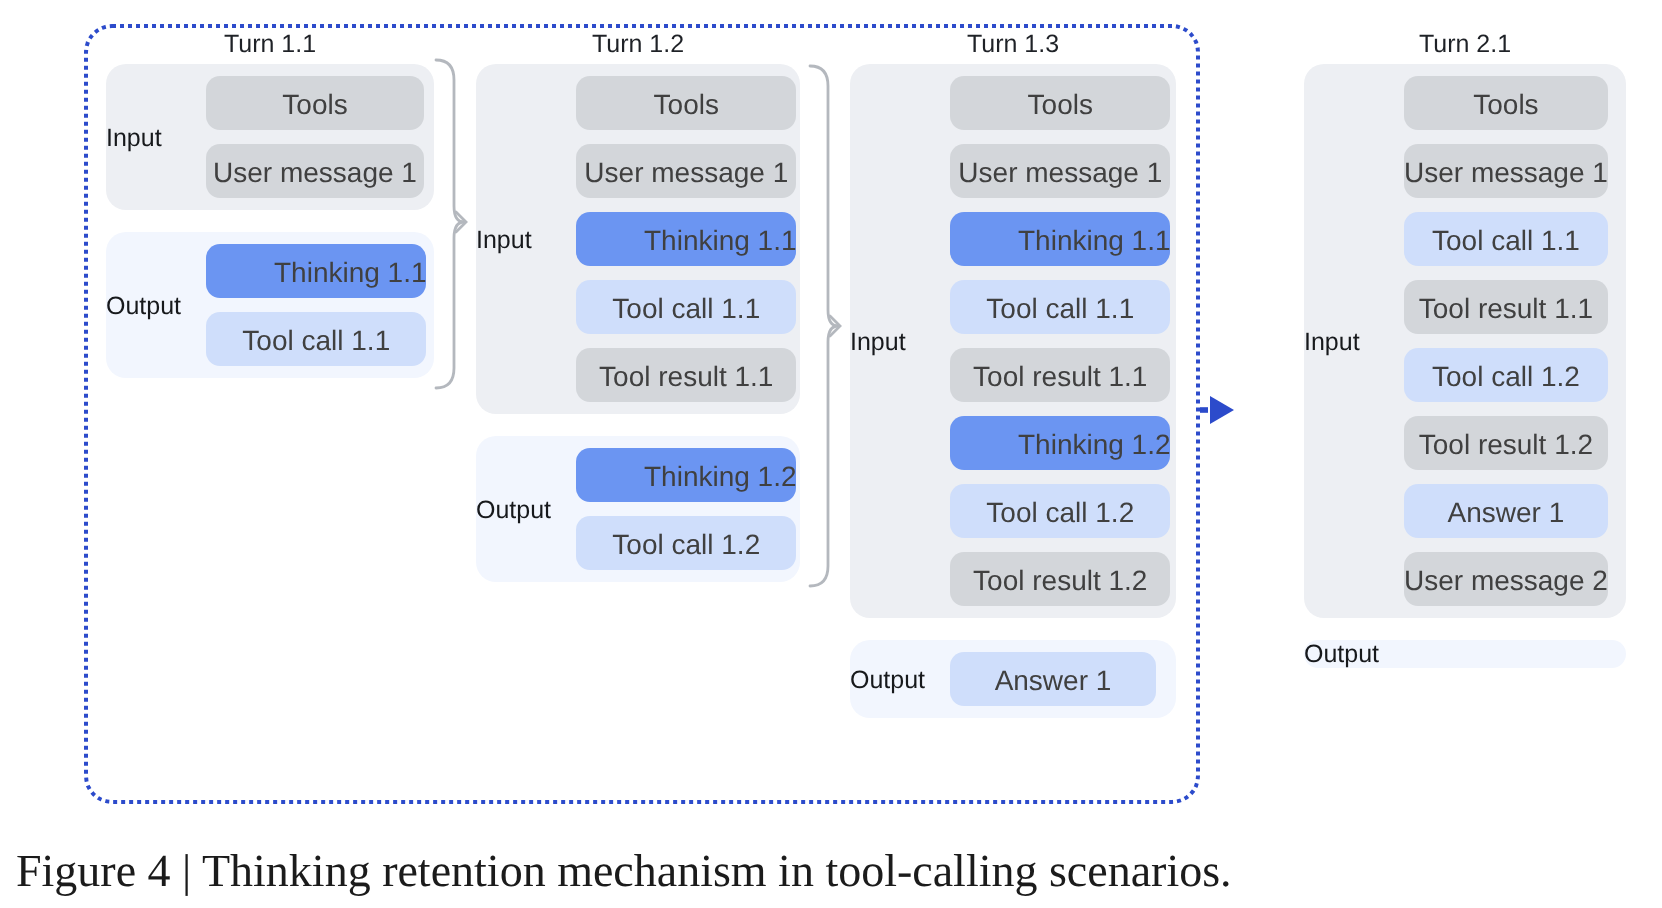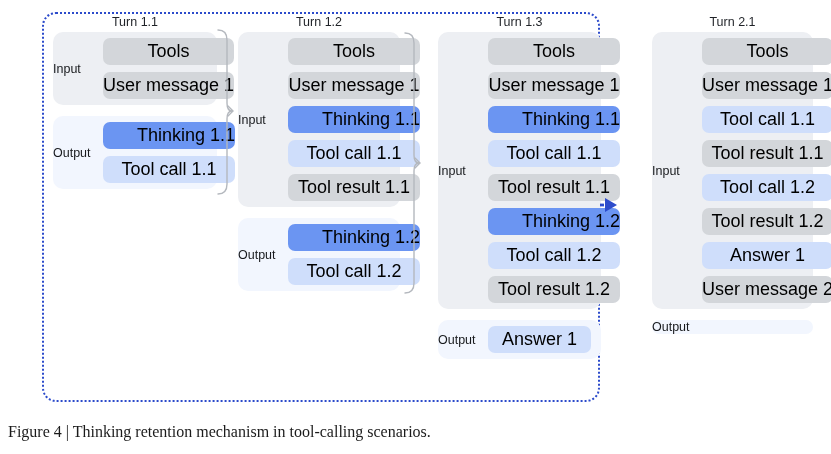--- a/index.html
+++ b/index.html
@@ -33,33 +33,33 @@
     width:50px;flex:0 0 50px;
     font-size:12.5px;font-weight:500;color:#17191c;
   }
   .boxes{
     flex:1;display:flex;flex-direction:column;
     gap:7px;padding:6px 0;
   }
   .box{
     height:27px;border-radius:7px;
     display:flex;align-items:center;justify-content:center;
-    font-size:18px;font-weight:500;color:#000000;
+    font-size:14px;font-weight:500;color:#404040;
     white-space:nowrap;
   }
   .box.ctx{background:var(--context_box,#d3d6da);}
   .box.think{background:var(--thinking_box,#6b95f2);padding-left:34px;}
   .box.act{background:var(--action_box,#cfdefb);}
   .bracket{position:absolute;}
   .bracket path{fill:none;stroke:var(--bracket,#b4b8be);stroke-width:1.4;stroke-linecap:round;}
   .blue-arrow{position:absolute;}
   .caption{
     position:absolute;left:8px;top:423px;
     font-family:"Liberation Serif","DejaVu Serif",serif;
-    font-size:16px;color:#1b1b1b;
+    font-size:23px;color:#1b1b1b;
   }
 </style>
 </head>
 <body>
 
 <div class="stage">
 
   <div class="dashed-box"></div>
 
   <div class="col" style="left:53px;width:164px;">
@@ -106,21 +106,21 @@
       </div>
     </div>
   </div>
 
   <svg class="bracket" style="left:403px;top:32px;" width="20" height="262" viewBox="0 0 20 262">
     <path d="M2,1 Q11,1 11,11 L11,123 Q11,131 16,131"></path>
     <path d="M16,131 Q11,131 11,139 L11,251 Q11,261 2,261"></path>
     <path d="M12,126 L17,131 L12,136"></path>
   </svg>
 
-  <div class="col" style="left:438px;width:163px;">
+  <div class="col" style="left:425px;width:163px;">
     <div class="turn-title">Turn 1.3</div>
     <div class="panel input" style="padding-right:10px;">
       <div class="panel-label">Input</div>
       <div class="boxes">
         <div class="box ctx">Tools</div>
         <div class="box ctx">User message 1</div>
         <div class="box think">Thinking 1.1</div>
         <div class="box act">Tool call 1.1</div>
         <div class="box ctx">Tool result 1.1</div>
         <div class="box think">Thinking 1.2</div>

